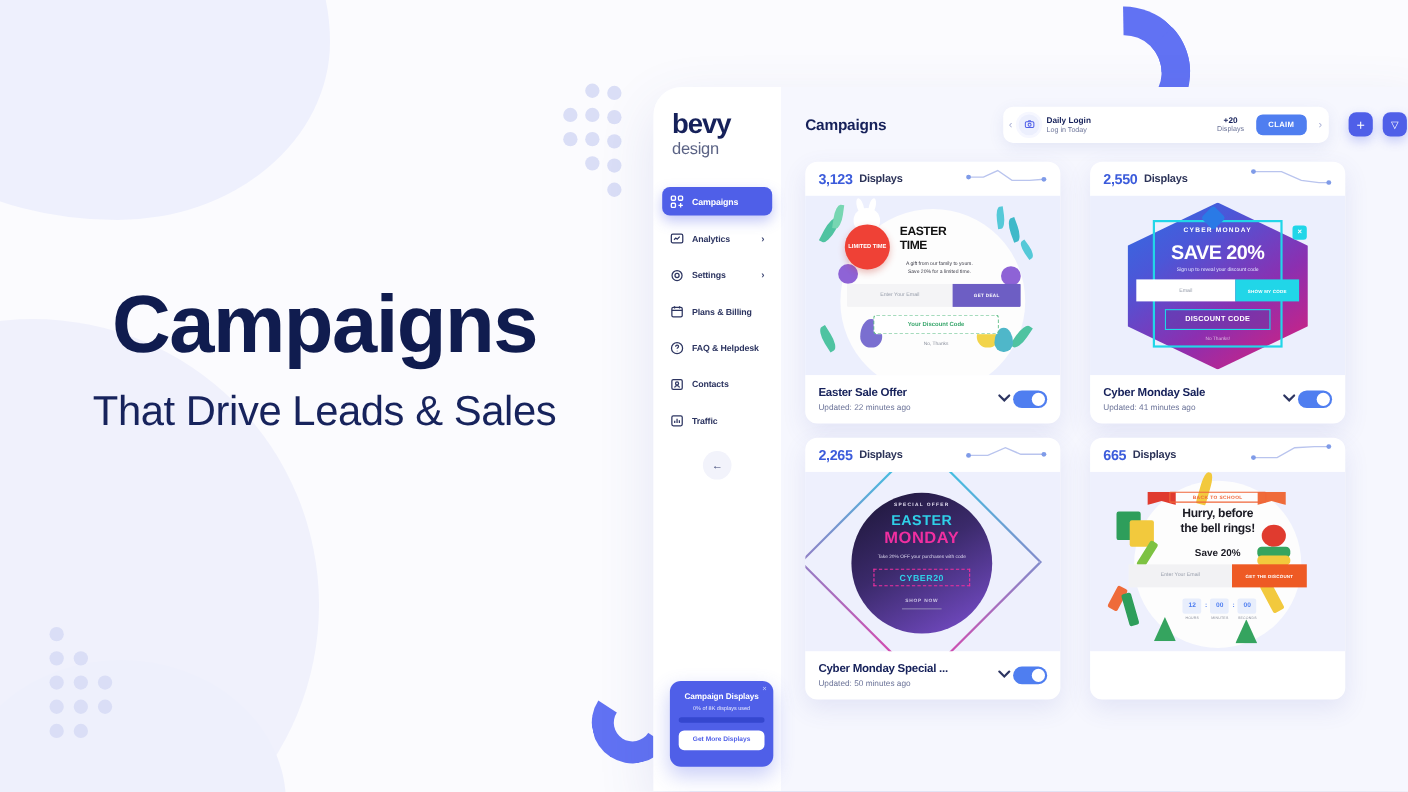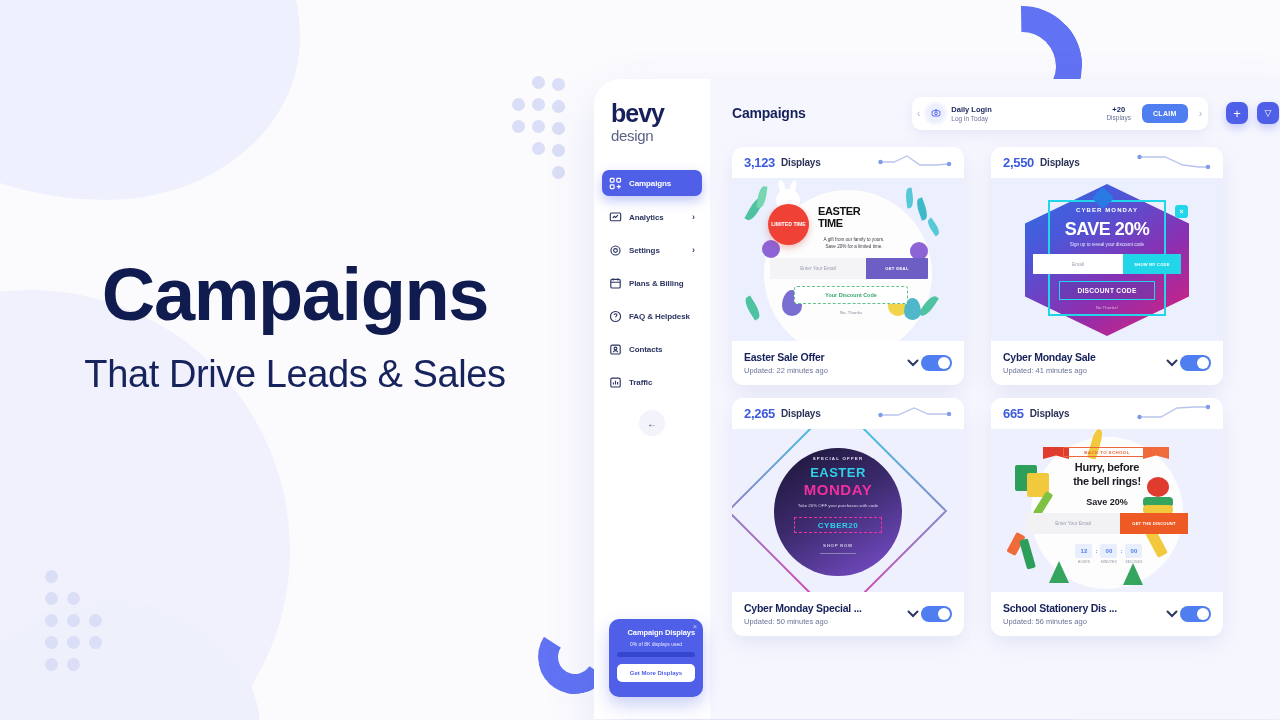--- a/index.html
+++ b/index.html
@@ -146,21 +146,21 @@
     position: absolute; left: 15px; bottom: 22px;
     width: 94px; height: 78px;
     background: #4f5fe8; border-radius: 10px;
     padding: 9px 8px 8px 8px; color: #fff;
     box-shadow: 0 8px 18px rgba(79,95,232,.3);
   }
   .promo-close {
     position: absolute; right: 6px; top: 4px; font-size: 7px;
     color: #c8cffa;
   }
-  .promo-title { font-size: 7.5px; font-weight: 700; letter-spacing: -0.1px; text-align: right;}
+  .promo-title { font-size: 7.5px; font-weight: 700; letter-spacing: -0.1px; text-align: center;}
   .promo-sub { font-size: 5px; margin-top: 4px; opacity: .88; text-align: center;}
   .promo-bar {
     height: 5px; background: #3547cf; border-radius: 3px; margin-top: 5px;
   }
   .promo-btn {
     margin-top: 7px; height: 18px; background: #fff; border-radius: 5px;
     color: #4f5fe8; font-size: 6px; font-weight: 700;
     display: flex; align-items: center; justify-content: center;
   }
 
@@ -798,29 +798,17 @@
               <div class="tlbl">MINUTES</div>
             </div>
             <div class="tsep">:</div>
             <div class="tbox">
               <div class="tnum">00</div>
               <div class="tlbl">SECONDS</div>
             </div>
           </div>
         </div>
 
-        <div class="card-foot">
-          <div class="card-foot-texts">
-            <div class="card-name">School Stationery Dis ...</div>
-            <div class="card-upd">Updated: 56 minutes ago</div>
-          </div>
-          <div class="chev-down">
-            <svg width="12" height="8" viewBox="0 0 12 8" fill="none" stroke="#2d3561" stroke-width="2" stroke-linecap="round">
-                <path d="M1.5 1.5L6 6l4.5-4.5"></path>
-              </svg>
-          </div>
-          <div class="toggle"></div>
-        </div>
       </div>
 
     </div>
   </div>
 </div>
 
 </body></html>

